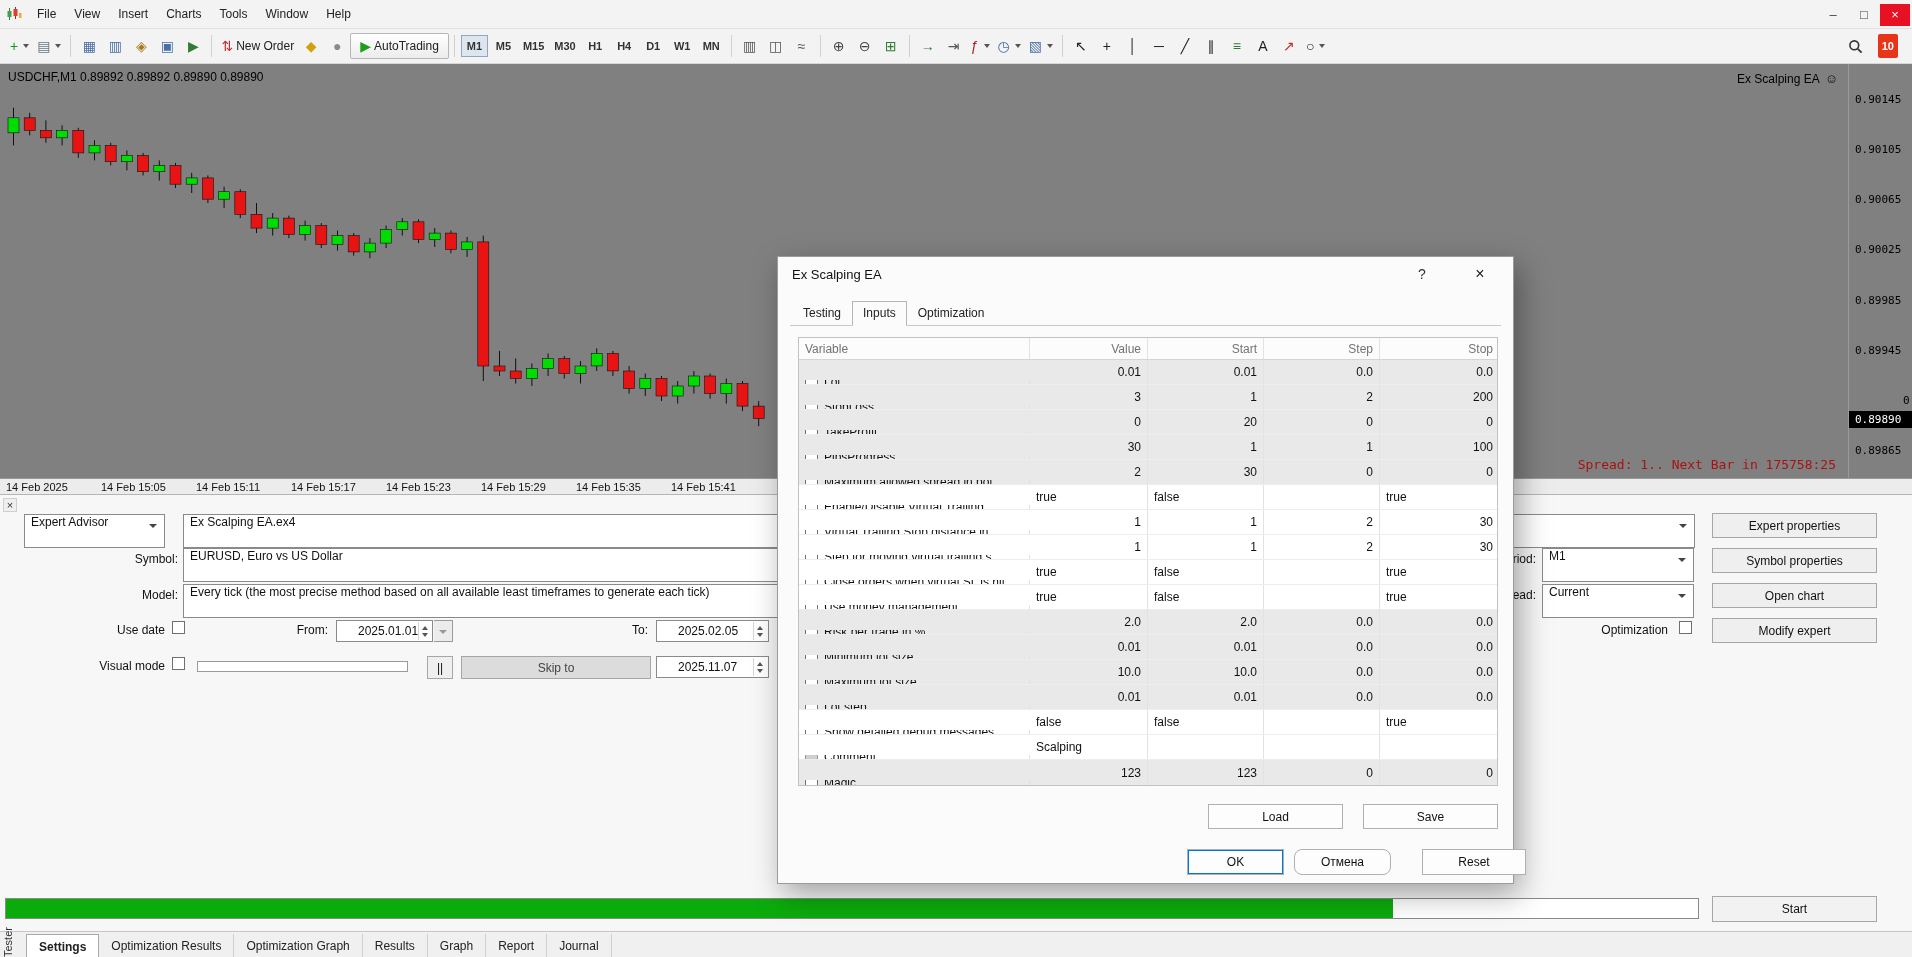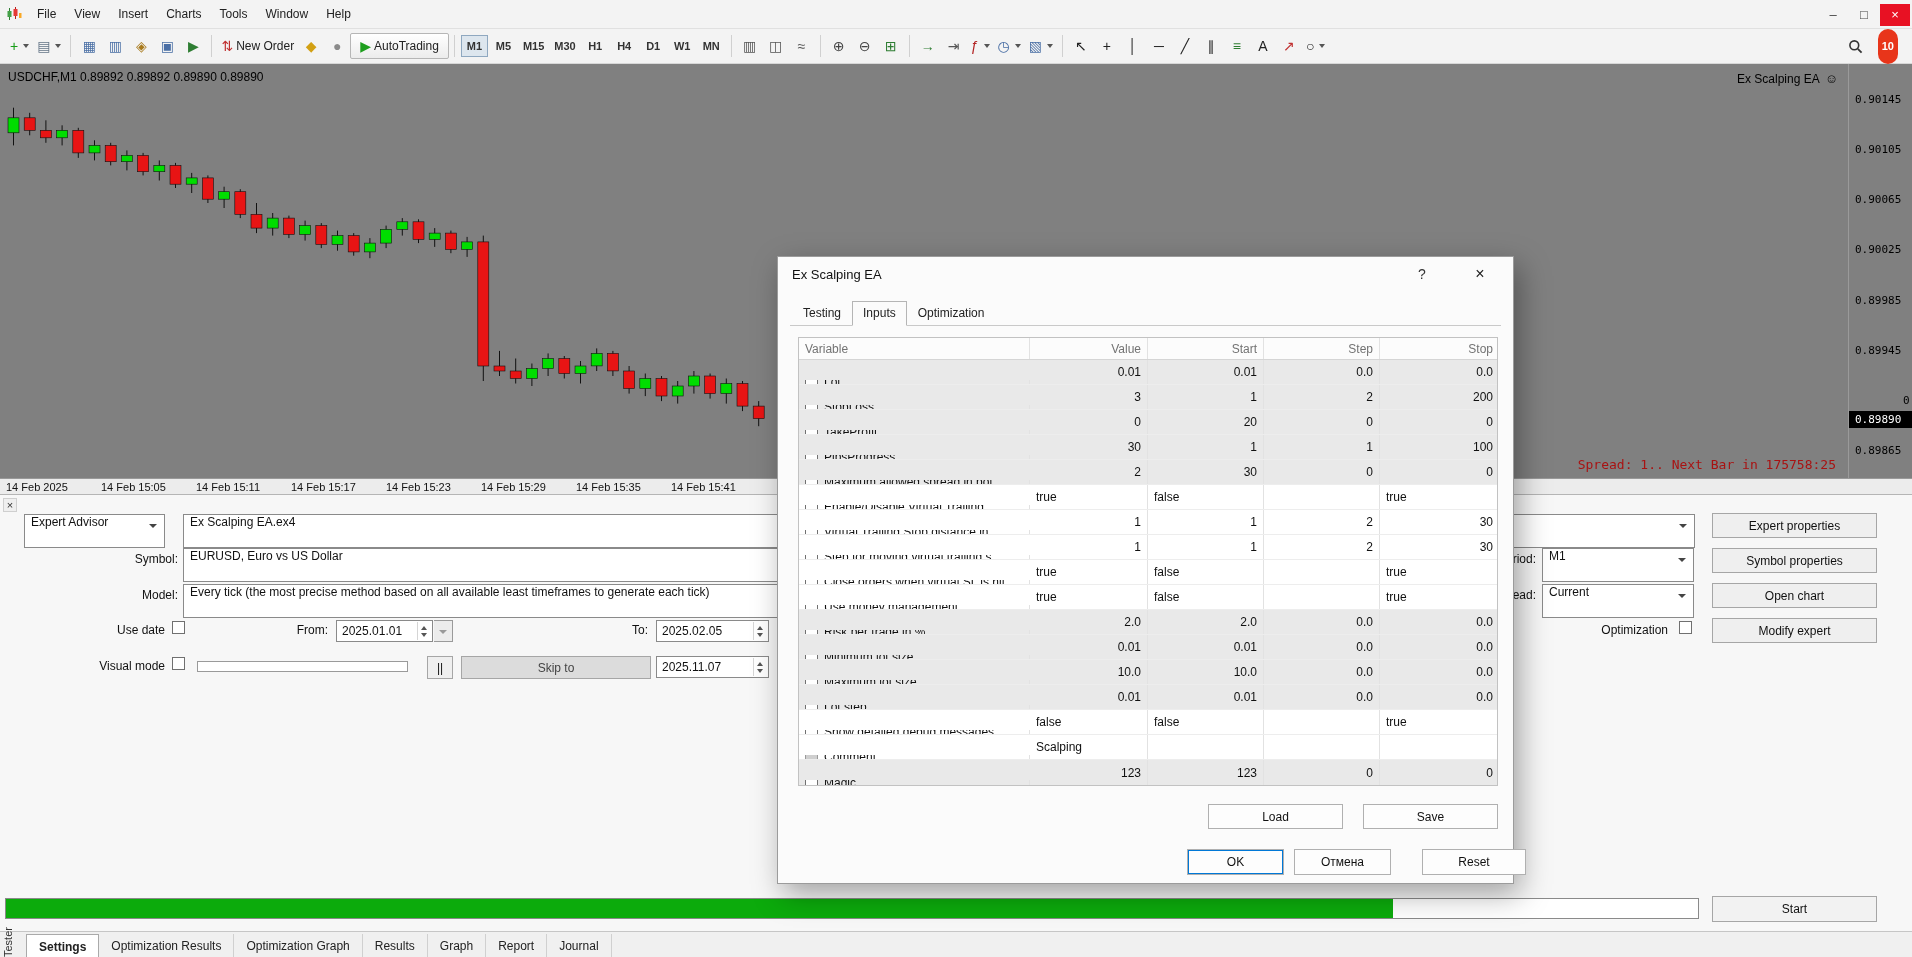--- a/index.html
+++ b/index.html
@@ -19,21 +19,21 @@
   #tb-main{display:flex;align-items:center;flex:1;min-width:0;}
   .tbtn{height:26px;min-width:26px;padding:0 3px;display:flex;align-items:center;justify-content:center;border:1px solid transparent;border-radius:2px;gap:3px;}
   .tbtn .glyph{font-size:14px;line-height:1;}
   .tbtn .tlabel{font-size:12px;color:#222;white-space:nowrap;}
   .tbtn.framed{border:1px solid #b6b6b6;background:linear-gradient(#fff,#ececec);padding:0 9px;}
   .dd{width:0;height:0;border-left:3.5px solid transparent;border-right:3.5px solid transparent;border-top:4px solid #555;margin-left:2px;}
   .sep{width:1px;height:22px;background:#d0d0d0;margin:0 5px;flex:0 0 auto;}
   .tf{height:22px;min-width:27px;padding:0 3px;display:flex;align-items:center;justify-content:center;font-size:11px;font-weight:700;color:#333;border:1px solid transparent;margin:0 1px;}
   .tf.pressed{background:#dde6ee;border:1px solid #8fa8c0;}
   .tb-right{display:flex;align-items:center;gap:9px;margin-left:auto;padding-right:8px;}
-  .badge{min-width:20px;height:35px;border-radius:10px;background:#e8351a;color:#fff;font-size:11px;font-weight:700;display:flex;align-items:center;justify-content:center;padding:0 4px;}
+  .badge{min-width:20px;height:24px;border-radius:2px;background:#e8351a;color:#fff;font-size:11px;font-weight:700;display:flex;align-items:center;justify-content:center;padding:0 4px;}
 
   
   .chart{position:absolute;left:0;top:64px;width:1912px;height:414px;background:#808080;overflow:hidden;}
   #candles{position:absolute;left:0;top:0;width:1848px;height:414px;}
   .chart-title{position:absolute;left:8px;top:6px;color:#000;font-size:12px;}
   .ea-badge{position:absolute;right:74px;top:7px;color:#000;font-size:12px;display:flex;gap:5px;align-items:center;}
   .smiley{font-size:13px;}
   .status-line{position:absolute;right:76px;top:393px;color:#a81212;font-family:"DejaVu Sans Mono",monospace;font-size:13px;white-space:nowrap;}
   .pricescale{position:absolute;right:0;top:0;width:64px;height:414px;background:#808080;border-left:1px solid #9a9a9a;}
   .plabel{position:absolute;left:6px;color:#000;font-family:"DejaVu Sans Mono",monospace;font-size:11px;}
@@ -59,21 +59,21 @@
   .l-from{left:270px;top:128px;width:58px;}
   .l-to{left:596px;top:128px;width:52px;}
   .l-visual{left:75px;top:164px;width:90px;}
   .l-period{left:1438px;top:57px;width:98px;}
   .l-spread{left:1438px;top:93px;width:98px;}
   .l-opt{left:1556px;top:128px;width:112px;}
   .cb{display:inline-block;width:13px;height:13px;background:#fff;border:1px solid #707070;flex:0 0 auto;}
   .cb-usedate{position:absolute;left:172px;top:126px;}
   .cb-visual{position:absolute;left:172px;top:162px;}
   .cb-opt{position:absolute;left:1679px;top:126px;}
-  .field{position:absolute;height:22px;background:#fff;border:1px solid #8a8a8a;display:flex;align-items:center;padding:0 2px 0 5px;font-size:12px;}
+  .field{position:absolute;height:22px;background:#fff;border:1px solid #8a8a8a;display:flex;align-items:center;padding:0 2px 0 21px;font-size:12px;}
   .f-from{left:336px;top:125px;width:97px;}
   .f-to{left:656px;top:125px;width:113px;}
   .f-skip{left:656px;top:161px;width:113px;}
   .spin{margin-left:auto;width:13px;height:18px;display:flex;flex-direction:column;align-items:center;justify-content:center;gap:3px;border-left:1px solid #d5d5d5;}
   .spin::before{content:"";border-left:3.5px solid transparent;border-right:3.5px solid transparent;border-bottom:4px solid #555;}
   .spin::after{content:"";border-left:3.5px solid transparent;border-right:3.5px solid transparent;border-top:4px solid #555;}
   .ddbox{position:absolute;left:434px;top:125px;width:19px;height:22px;background:#ececec;border:1px solid #9a9a9a;border-left:none;}
   .ddbox::after{content:"";position:absolute;left:5px;top:9px;border-left:4px solid transparent;border-right:4px solid transparent;border-top:4px solid #999;}
   .slider{position:absolute;left:197px;top:166px;width:211px;height:11px;background:#fff;border:1px solid #9a9a9a;}
   .btn{position:absolute;display:flex;align-items:center;justify-content:center;background:#efefef;border:1px solid #a6a6a6;font-size:12px;color:#111;font-family:inherit;}
@@ -109,21 +109,21 @@
   .trow.shaded{background:#e9e9e9;}
   .cell{display:flex;align-items:center;padding:0 6px;border-right:1px solid #e2e2e2;overflow:hidden;white-space:nowrap;}
   .cell:last-child{border-right:none;}
   .c-var{gap:6px;margin-top:20px;}
   .right{justify-content:flex-end;}
   .cb-dis{background:#cfcfcf;border-color:#9a9a9a;}
   .vname{overflow:hidden;text-overflow:ellipsis;}
   .d-load{left:430px;top:547px;width:135px;height:25px;}
   .d-save{left:585px;top:547px;width:135px;height:25px;}
   .d-ok{left:409px;top:592px;width:97px;height:26px;background:#fff;border:1px solid #0078d7;box-shadow:inset 0 0 0 1px #0078d7;}
-  .d-cancel{left:516px;top:592px;width:97px;height:26px;}
+  .d-cancel{left:516px;top:592px;width:97px;height:26px;border-radius:8px;}
   .d-reset{left:623px;top:592px;width:104px;height:26px;margin-left:21px;}
 </style>
 </head>
 <body>
 
 <div class="menubar">
   <span class="applogo">
     <svg width="16" height="15" viewBox="0 0 16 15">
         <line x1="3.5" y1="1" x2="3.5" y2="13" stroke="#2e7d32" stroke-width="1"></line>
         <rect x="1.5" y="4" width="4" height="6" fill="#43a047"></rect>

